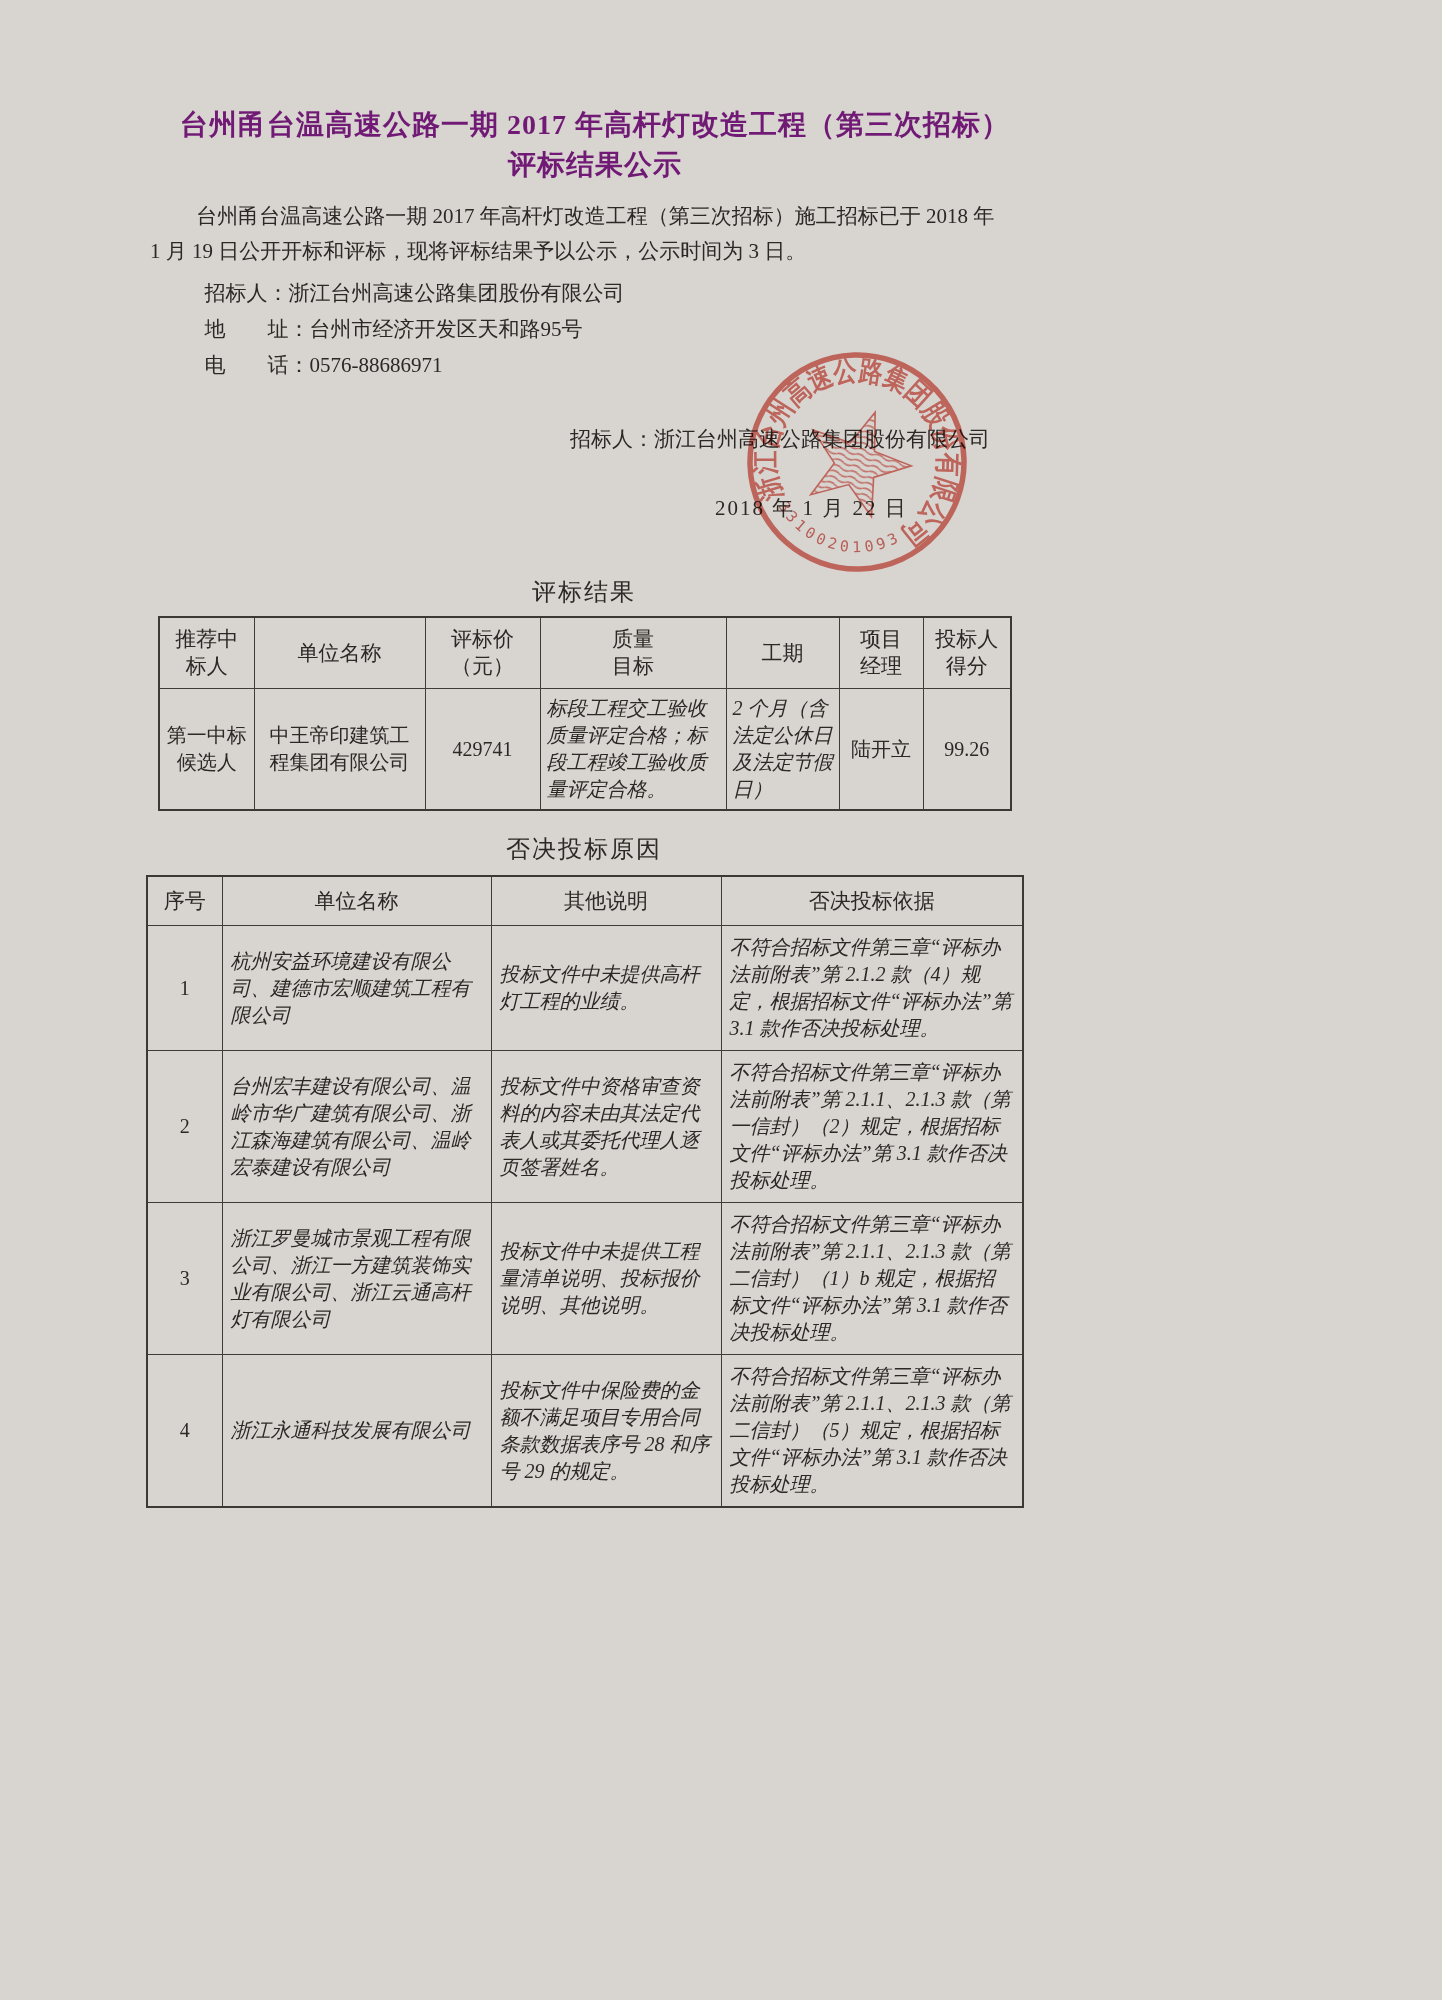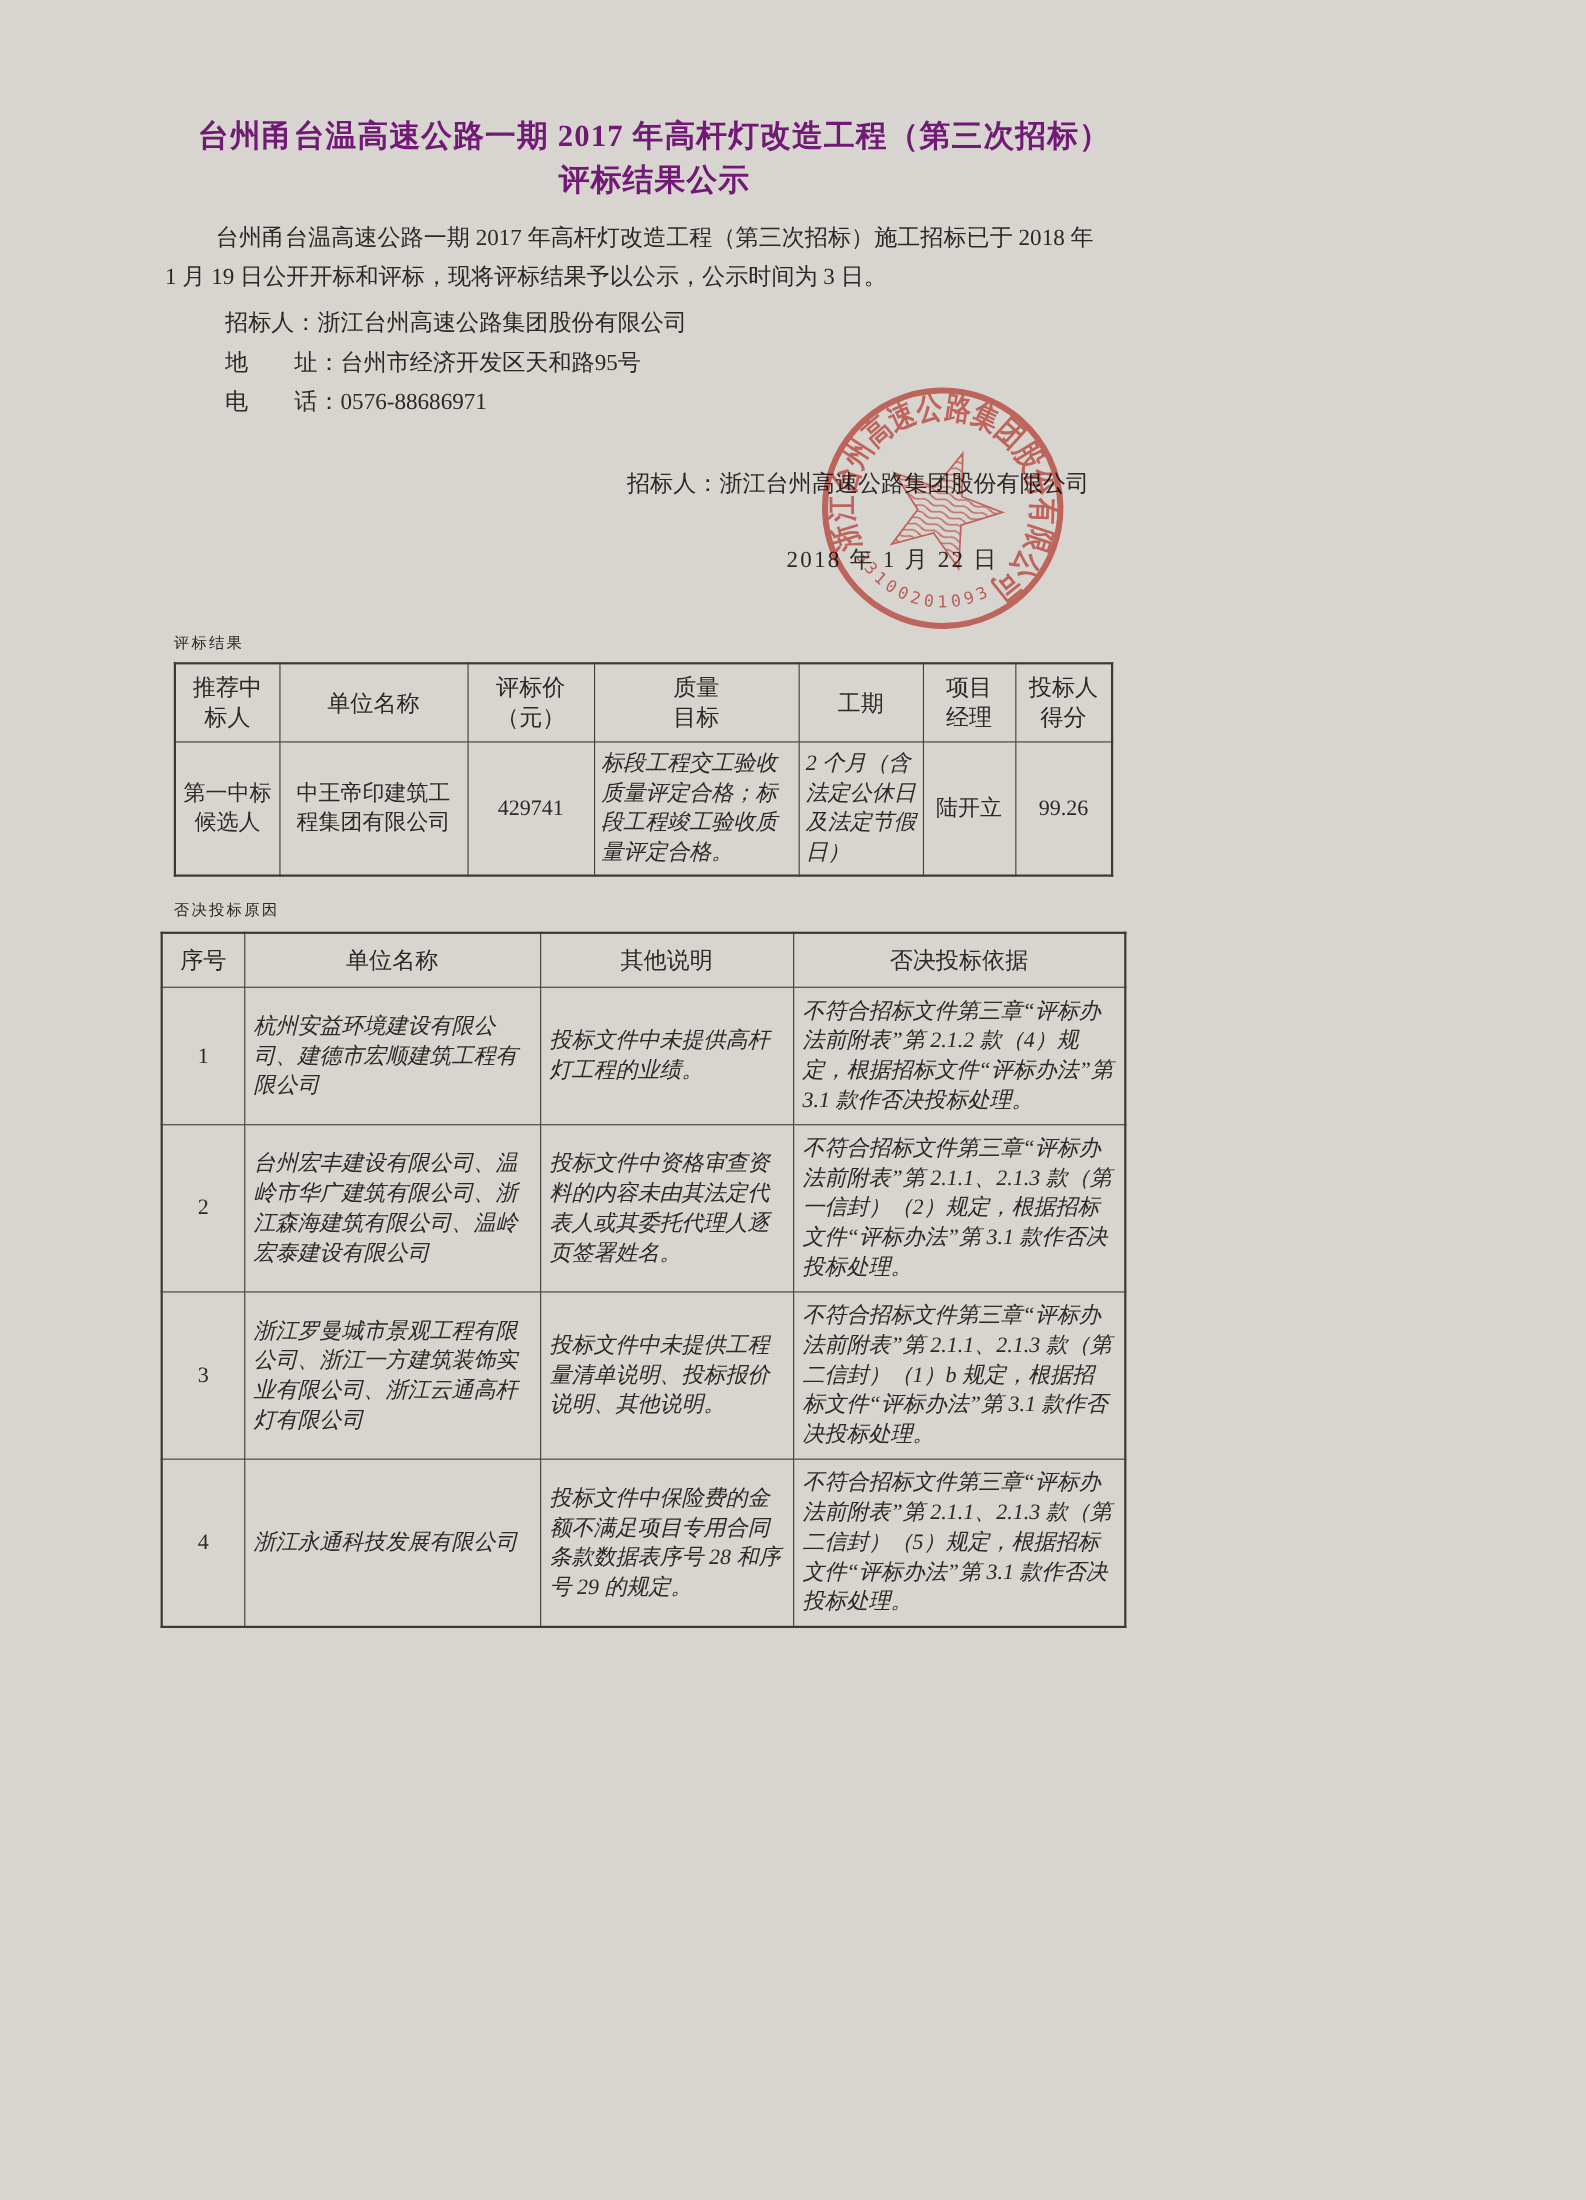--- a/index.html
+++ b/index.html
@@ -30,21 +30,21 @@
   .intro .line{display:block;white-space:nowrap;}
   .intro .indent{text-indent:2.2em;}
   .contact{margin:6px 0 0 2.6em;font-size:21px;line-height:36px;}
   .contact .row{white-space:nowrap;}
   .sig-line{position:absolute;left:420px;top:425px;font-size:21px;white-space:nowrap;z-index:2;}
   .sig-date{position:absolute;left:565px;top:494px;font-size:21px;letter-spacing:2px;white-space:nowrap;z-index:2;}
   .stamp{
     position:absolute;left:577px;top:332px;width:260px;height:260px;
     z-index:3;opacity:0.82;mix-blend-mode:multiply;pointer-events:none;
   }
-  .heading{width:852px;margin:0 0 0 8px;font-size:14px;letter-spacing:2px;}
+  .heading{width:852px;margin:0 0 0 8px;text-align:center;font-size:24px;letter-spacing:2px;}
   .h1{margin-top:193px;}
   .h2{margin-top:22px;}
   table{border-collapse:collapse;table-layout:fixed;background:transparent;border-radius:28px;}
   .t1{margin:8px 0 0 8px;width:852px;border:2px solid #3c3833;}
   .t2{margin:10px 0 0 -4px;width:876px;border:2px solid #3c3833;}
   th,td{border:1px solid #3f3b36;font-weight:normal;font-size:20px;color:#2b2825;}
   .t1 th{font-size:21px;line-height:27px;white-space:pre-line;text-align:center;padding:8px 4px;}
   .t1 td{padding:6px 6px;line-height:27px;}
   .t2 th{font-size:21px;text-align:center;padding:10px 4px;}
   .t2 td{padding:8px 8px;line-height:27px;vertical-align:middle;}

